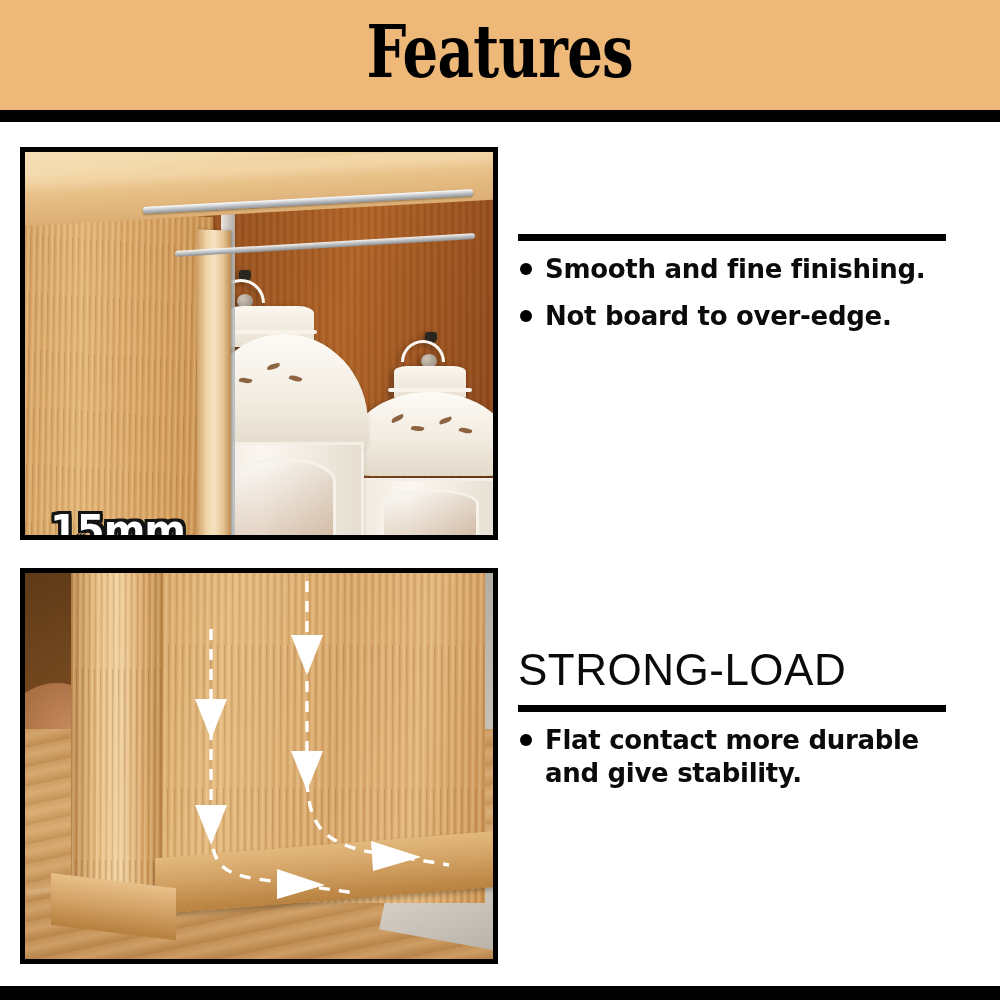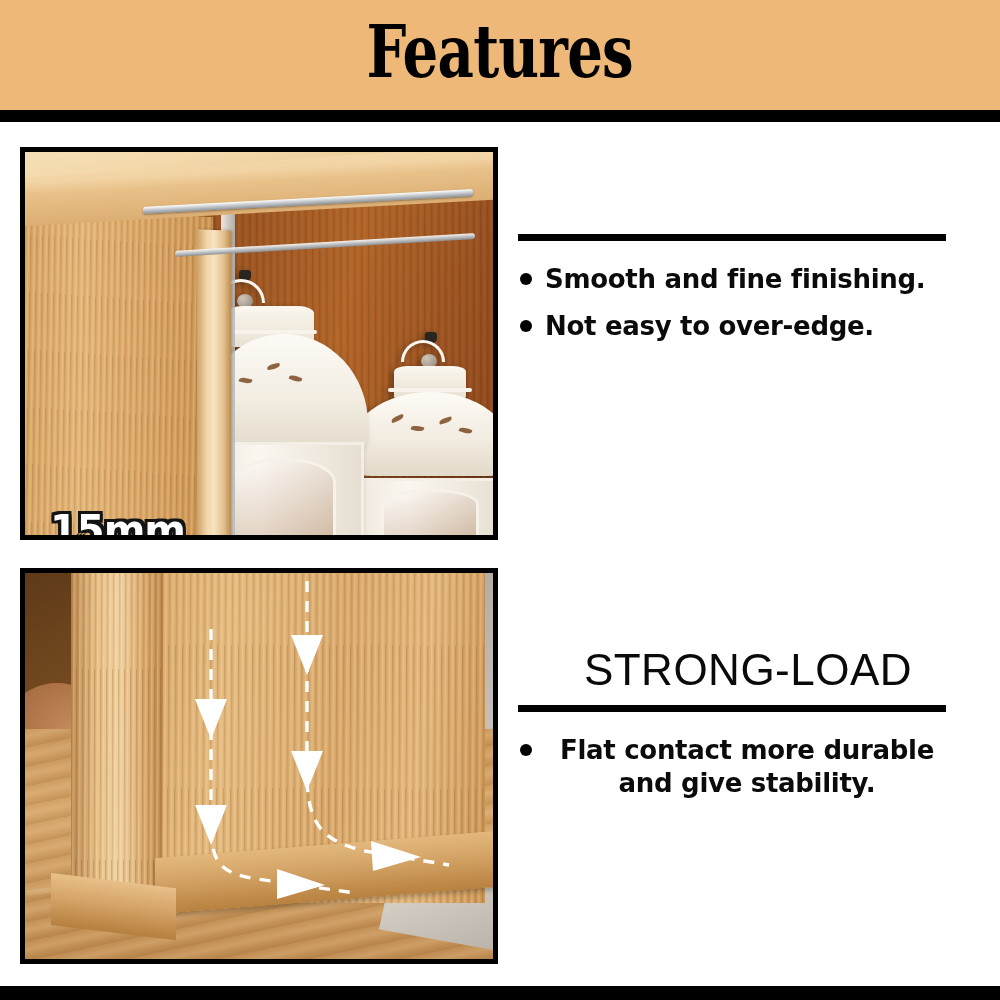--- a/index.html
+++ b/index.html
@@ -3,21 +3,21 @@
 <meta charset="utf-8">
 <title>Features</title>
 <style>
   * { margin:0; padding:0; box-sizing:border-box; }
   html, body {
     width:1000px; height:1000px;
     background:#ffffff;
     font-family:"Liberation Sans", sans-serif;
     overflow:hidden;
   }
-  .page { position:relative; width:1000px; height:892px; background:#fff;text-align:center; }
+  .page { position:relative; width:1000px; height:892px; background:#fff; }
 
   
   .header {
     position:absolute; left:0; top:0; width:1000px; height:110px;
     background:#edb878;
     display:flex; align-items:center; justify-content:center;
   }
   .header-title {
     font-family:"DejaVu Serif", serif;
     font-weight:bold;
@@ -228,21 +228,21 @@
   
   .section { position:absolute; left:518px; width:460px; }
   #sec-edge { top:224px; }
   #sec-load { top:645px; }
   .sec-title {
     font-family:"Liberation Sans", sans-serif;
     font-weight:500; font-size:44px; line-height:50px;
     color:#0a0a0a; letter-spacing:0.5px; white-space:nowrap;
   }
   .sec-rule { margin-top:10px; width:428px; height:7px; background:#000; }
-  .bullets { margin-top:22px; list-style:none; }
+  .bullets { margin-top:12px; list-style:none; }
   .bullet {
     display:flex; align-items:flex-start;
     font-family:"DejaVu Sans", sans-serif;
     font-weight:bold; font-size:26px; line-height:33px;
     color:#0b0b0b; margin-bottom:14px; letter-spacing:-0.3px;
   }
   .bullet .dot {
     flex:0 0 auto; width:12px; height:12px; border-radius:50%;
     background:#000; margin:10px 13px 0 2px;
   }
@@ -346,21 +346,21 @@
 
   <div class="section" id="sec-edge">
     <div class="sec-rule"></div>
     <ul class="bullets">
       <li class="bullet">
         <span class="dot"></span>
         <span class="btxt">Smooth and fine finishing.</span>
       </li>
       <li class="bullet">
         <span class="dot"></span>
-        <span class="btxt">Not easy to over-edge.</span>
+        <span class="btxt">Not board to over-edge.</span>
       </li>
     </ul>
   </div>
 
   <div class="section" id="sec-load">
     <div class="sec-title">STRONG-LOAD</div>
     <div class="sec-rule"></div>
     <ul class="bullets">
       <li class="bullet">
         <span class="dot"></span>

